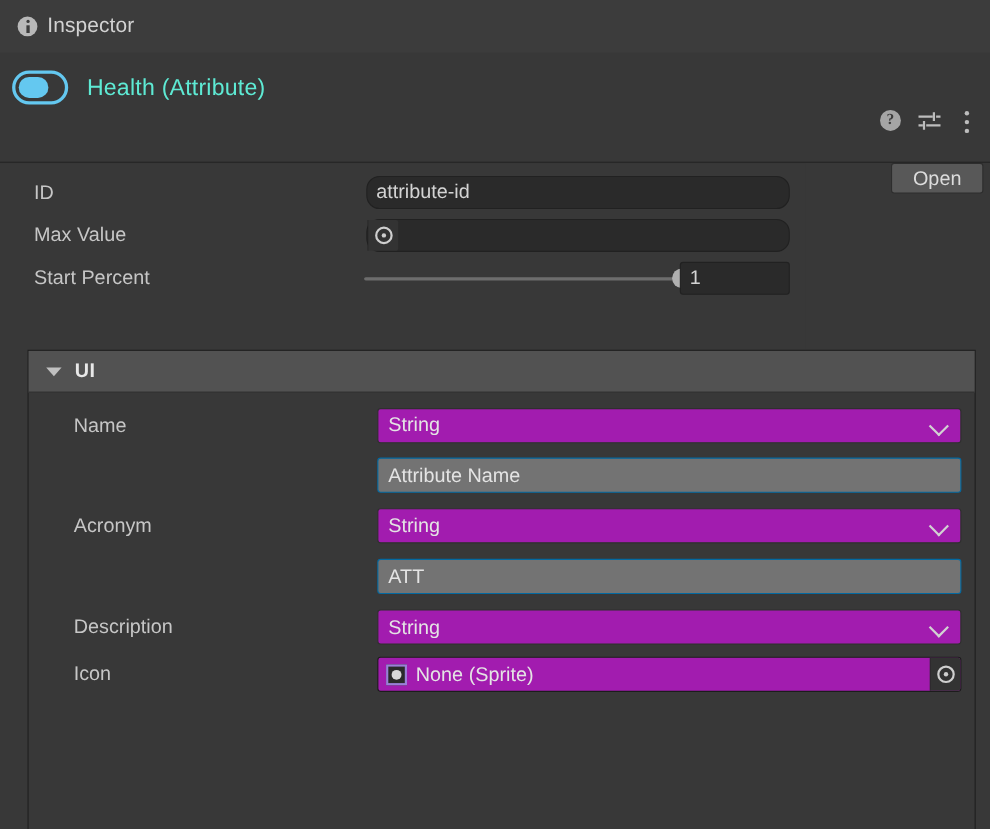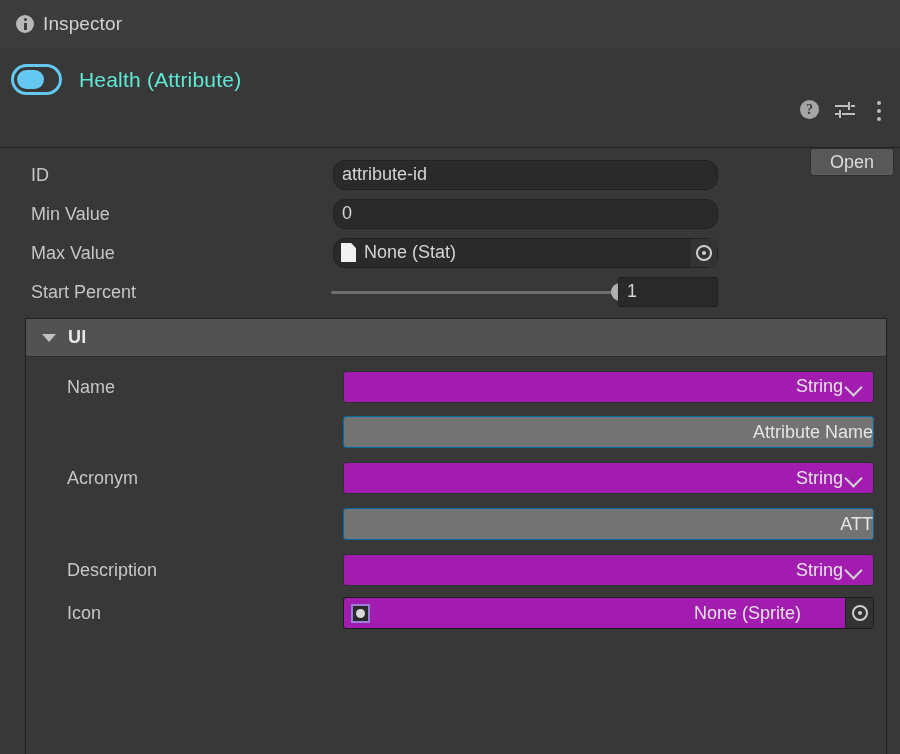--- a/index.html
+++ b/index.html
@@ -80,21 +80,21 @@
   }
   .open-btn {
     position: absolute; right: 6px; top: 100px;
     width: 84px; height: 28px; border-radius: 3px;
     background: #585858; border: 1px solid #2d2d2d;
     color: #dcdcdc; font-size: 18px;
     display: flex; align-items: center; justify-content: center;
   }
 
   
-  .body { position: absolute; left: 0; top: 149px; width: 732px; height: 605px; background: #383838; text-align: right; }
+  .body { position: absolute; left: 0; top: 149px; width: 732px; height: 605px; background: #383838; }
 
   .row { position: relative; height: 39px; }
   .lbl {
     position: absolute; left: 31px; top: 50%; transform: translateY(-50%);
     font-size: 18px; color: #c6c6c6; white-space: nowrap;
   }
   .lbl.indent { left: 41px; }
 
   .field {
     position: absolute; left: 333px; right: 14px; top: 50%; transform: translateY(-50%);
@@ -261,34 +261,24 @@
 
   <div class="body">
 
     <div class="row" style="margin-top:6px">
       <span class="lbl">ID</span>
       <div class="field">
         <span class="txt">attribute-id</span>
       </div>
     </div>
 
-    <div class="row">
-      <span class="lbl">Min Value</span>
-      <div class="field">
-        <span class="txt">0</span>
-      </div>
-    </div>
 
     <div class="row">
       <span class="lbl">Max Value</span>
       <div class="field obj">
-        <span class="obj-inner">
-          <span class="doc-icon"></span>
-          <span class="txt" style="padding-left:0">None (Stat)</span>
-        </span>
         <span class="picker">
           <span class="ring"></span>
         </span>
       </div>
     </div>
 
     <div class="row">
       <span class="lbl">Start Percent</span>
       <div class="slider-wrap">
         <span class="slider-track"></span>

